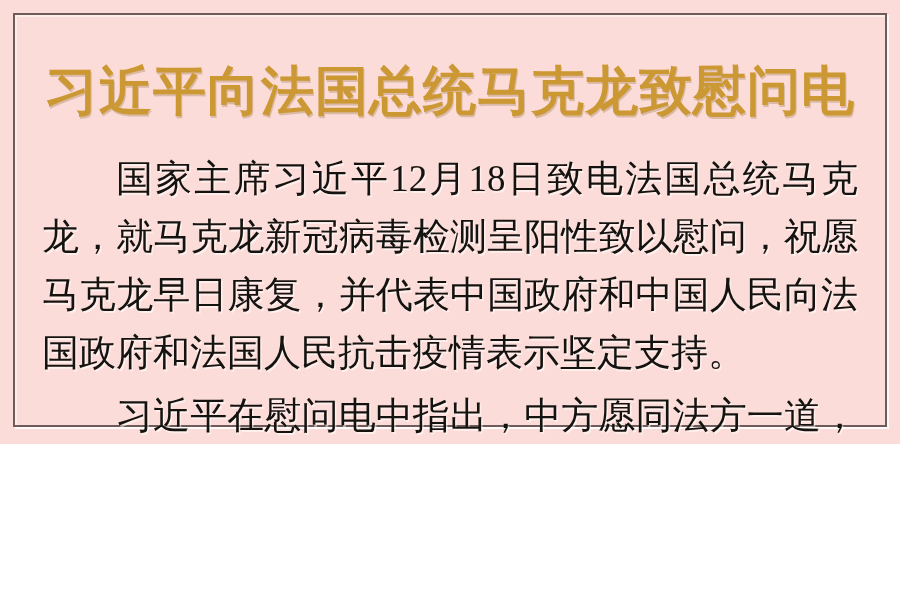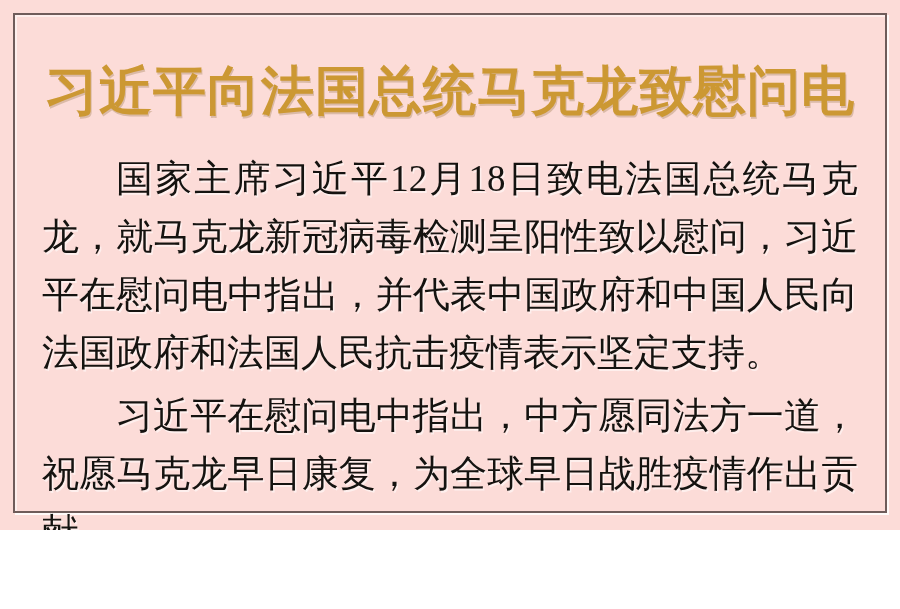--- a/index.html
+++ b/index.html
@@ -2,21 +2,21 @@
 <html><head>
 <meta charset="utf-8">
 <style>
   html, body {
     margin: 0;
     padding: 0;
   }
   .canvas {
     position: relative;
     width: 900px;
-    height: 530px;
+    height: 444px;
     background: #fcdcd8;
     overflow: hidden;
     font-family: "Liberation Serif", "DejaVu Serif", serif;
     text-decoration: underline;
   }
   .frame {
     position: absolute;
     left: 13px;
     top: 13px;
     right: 13px;
@@ -81,21 +81,21 @@
 </head>
 <body>
 
 <div class="canvas">
 
   <div class="frame"></div>
 
   <h1 class="headline">习近平向法国总统马克龙致慰问电</h1>
 
   <div class="body-text">
-    <p>国家主席习近平12月18日致电法国总统马克龙，就马克龙新冠病毒检测呈阳性致以慰问，习近平在慰问电中指出，并代表中国政府和中国人民向法国政府和法国人民抗击疫情表示坚定支持。</p>
+    <p>国家主席习近平12月18日致电法国总统马克龙，就马克龙新冠病毒检测呈阳性致以慰问，祝愿马克龙早日康复，并代表中国政府和中国人民向法国政府和法国人民抗击疫情表示坚定支持。</p>
     <p>习近平在慰问电中指出，中方愿同法方一道，祝愿马克龙早日康复，为全球早日战胜疫情作出贡献。</p>
   </div>
 
   <div class="credit">
     <svg class="logo" viewBox="0 0 25 25" aria-hidden="true">
       <circle cx="12.5" cy="12.5" r="12" fill="#3f6cb4"></circle>
       <circle cx="12.5" cy="12.5" r="10.4" fill="none" stroke="#ffffff" stroke-width="1"></circle>
       <rect x="10.6" y="7.5" width="3.8" height="10" fill="#ffffff"></rect>
       <polygon points="12.5,4.5 10.6,8 14.4,8" fill="#ffffff"></polygon>
       <rect x="11.6" y="9" width="1.8" height="5.5" fill="#3f6cb4"></rect>

